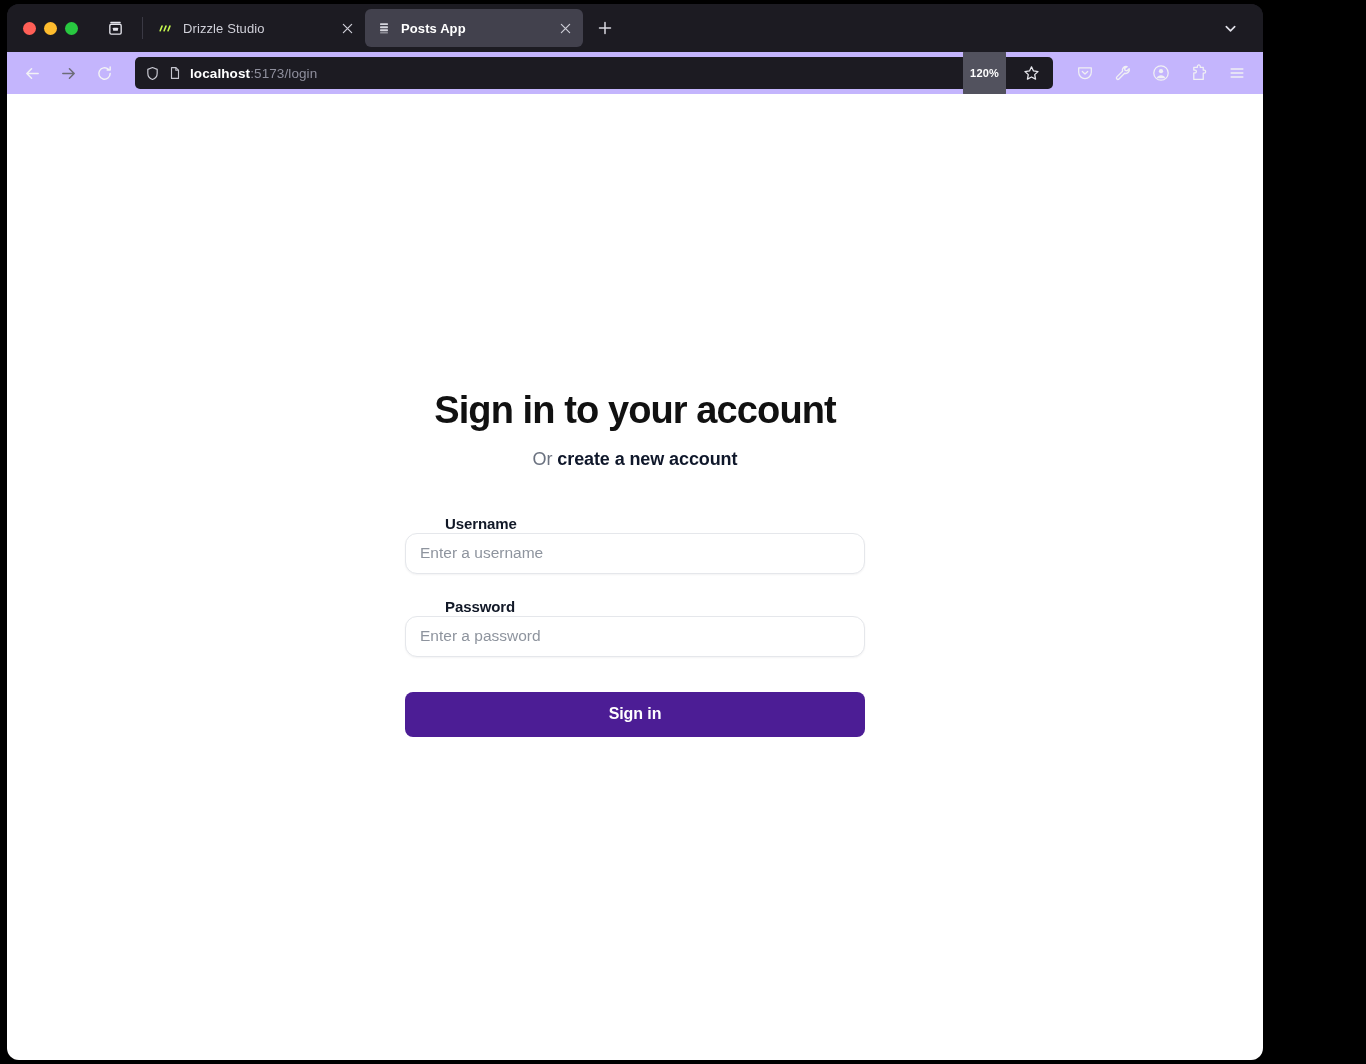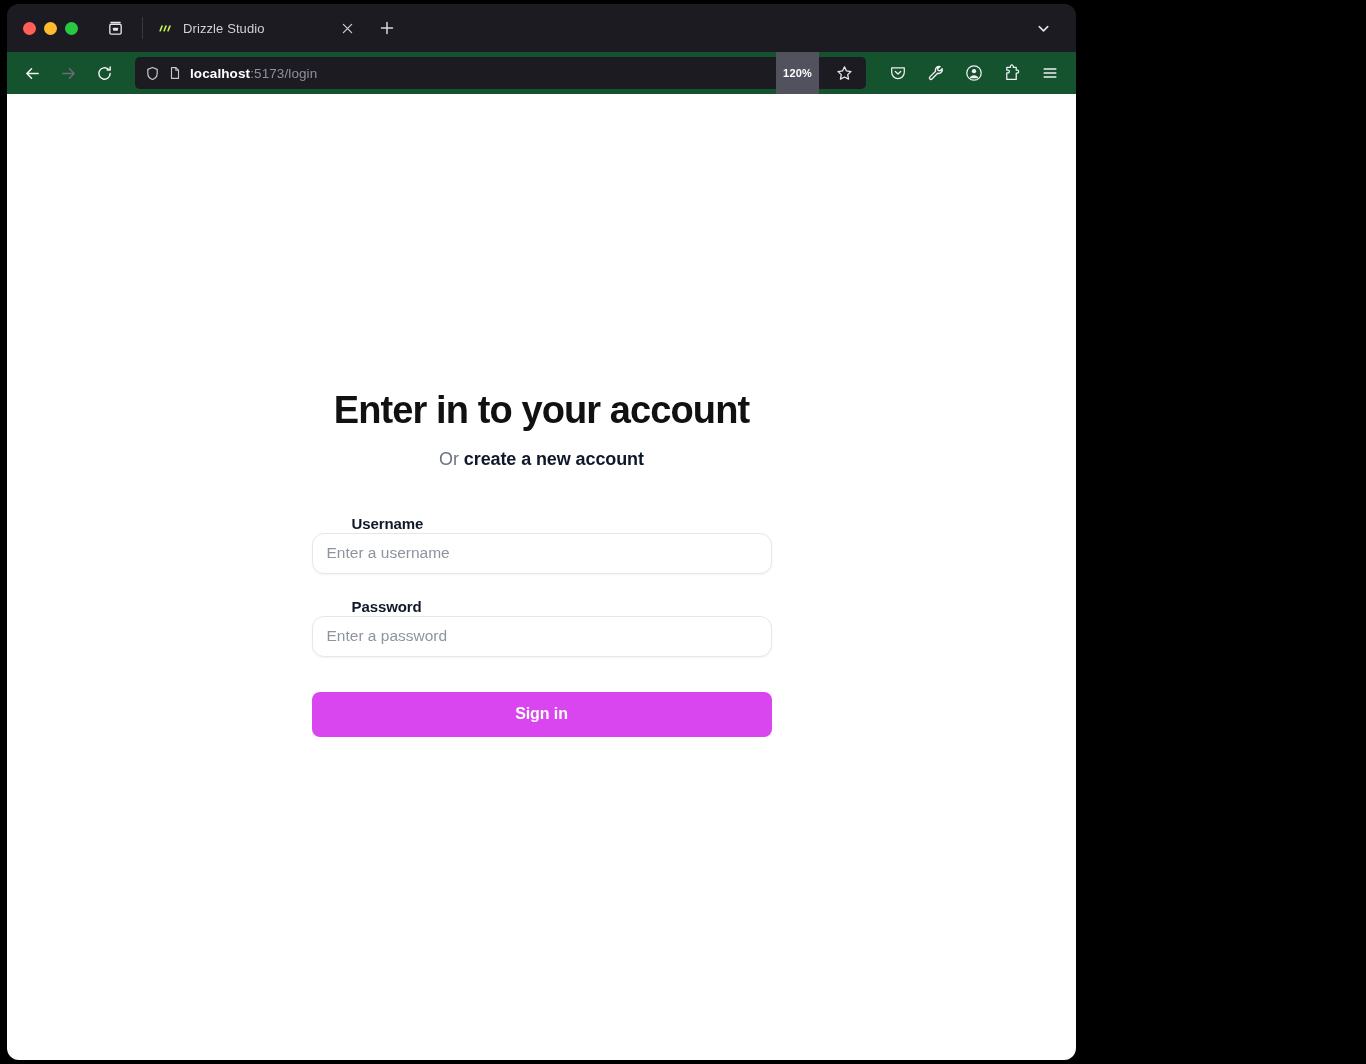--- a/index.html
+++ b/index.html
@@ -10,21 +10,21 @@
     overflow: hidden;
     background: #000000;
     font-family: "Liberation Sans", sans-serif;
   }
 
   
   .window-frame {
     position: absolute;
     left: 7px;
     top: 4px;
-    width: 1069px;
+    width: 1256px;
     height: 1056px;
     border-radius: 12px;
     overflow: hidden;
     background: #1c1b22;
     display: flex;
     flex-direction: column;
   }
 
   
   .tab-strip {
@@ -116,21 +116,21 @@
     top: 50%;
     transform: translateY(-50%);
     width: 30px; height: 30px;
     display: flex; align-items: center; justify-content: center;
     color: #e0e0e8;
   }
 
   
   .nav-toolbar {
     height: 42px;
-    background: #14532d;
+    background: #c4b5fd;
     display: flex;
     align-items: center;
     padding: 0 10px 0 8px;
     gap: 2px;
     flex: 0 0 auto;
   }
   .nav-btn {
     width: 34px; height: 32px;
     display: flex; align-items: center; justify-content: center;
     border-radius: 5px;
@@ -264,21 +264,21 @@
     outline: none;
   }
   .text-input::placeholder { color: #8e949e; }
 
   .field-group + .field-group { margin-top: 24px; }
 
   .submit-btn {
     margin-top: 35px;
     width: 100%;
     height: 45px;
-    background: #d946ef;
+    background: #4c1d95;
     color: #ffffff;
     border: none;
     border-radius: 8px;
     font-size: 16px;
     font-weight: 700;
     font-family: "Liberation Sans", sans-serif;
     letter-spacing: -0.1px;
   }
 </style>
 </head>
@@ -313,20 +313,36 @@
         </svg>
       </span>
       <span class="tab-title">Drizzle Studio</span>
       <span class="tab-close">
         <svg width="11" height="11" viewBox="0 0 12 12" stroke="currentColor" stroke-width="1.35" stroke-linecap="round">
           <path d="M1.5 1.5l9 9M10.5 1.5l-9 9"></path>
         </svg>
       </span>
     </div>
 
+    <div class="tab active">
+      <span class="tab-favicon">
+        <svg width="14" height="14" viewBox="0 0 16 16">
+          <rect x="3.5" y="2.5" width="9" height="2.2" rx="0.5" fill="#d6d6de"></rect>
+          <rect x="3.5" y="6" width="9" height="2.2" rx="0.5" fill="#d6d6de"></rect>
+          <rect x="3.5" y="9.5" width="9" height="2.2" rx="0.5" fill="#d6d6de"></rect>
+          <rect x="3.5" y="13" width="9" height="1.1" rx="0.5" fill="#d6d6de"></rect>
+        </svg>
+      </span>
+      <span class="tab-title">Posts App</span>
+      <span class="tab-close">
+        <svg width="11" height="11" viewBox="0 0 12 12" stroke="currentColor" stroke-width="1.35" stroke-linecap="round">
+          <path d="M1.5 1.5l9 9M10.5 1.5l-9 9"></path>
+        </svg>
+      </span>
+    </div>
 
     <div class="new-tab-btn">
       <svg width="14" height="14" viewBox="0 0 14 14" stroke="currentColor" stroke-width="1.5" stroke-linecap="round">
         <path d="M7 1.5v11M1.5 7h11"></path>
       </svg>
     </div>
 
     <div class="tab-list-btn">
       <svg width="15" height="15" viewBox="0 0 16 16" fill="none" stroke="currentColor" stroke-width="1.7" stroke-linecap="round" stroke-linejoin="round">
         <path d="M3.5 6l4.5 4.5L12.5 6"></path>
@@ -409,21 +425,21 @@
         <svg width="18" height="18" viewBox="0 0 20 20" stroke="currentColor" stroke-width="1.6" stroke-linecap="round">
           <path d="M3.5 5.5h13M3.5 10h13M3.5 14.5h13"></path>
         </svg>
       </div>
     </div>
   </div>
 
   <div class="viewport">
     <div class="page">
 
-      <h1 class="page-title">Enter in to your account</h1>
+      <h1 class="page-title">Sign in to your account</h1>
 
       <p class="subtitle"><span>Or </span><a href="#">create a new account</a></p>
 
       <form class="form">
 
         <div class="field-group">
           <label class="field-label">Username</label>
           <input class="text-input" type="text" placeholder="Enter a username" style="">
         </div>
 

